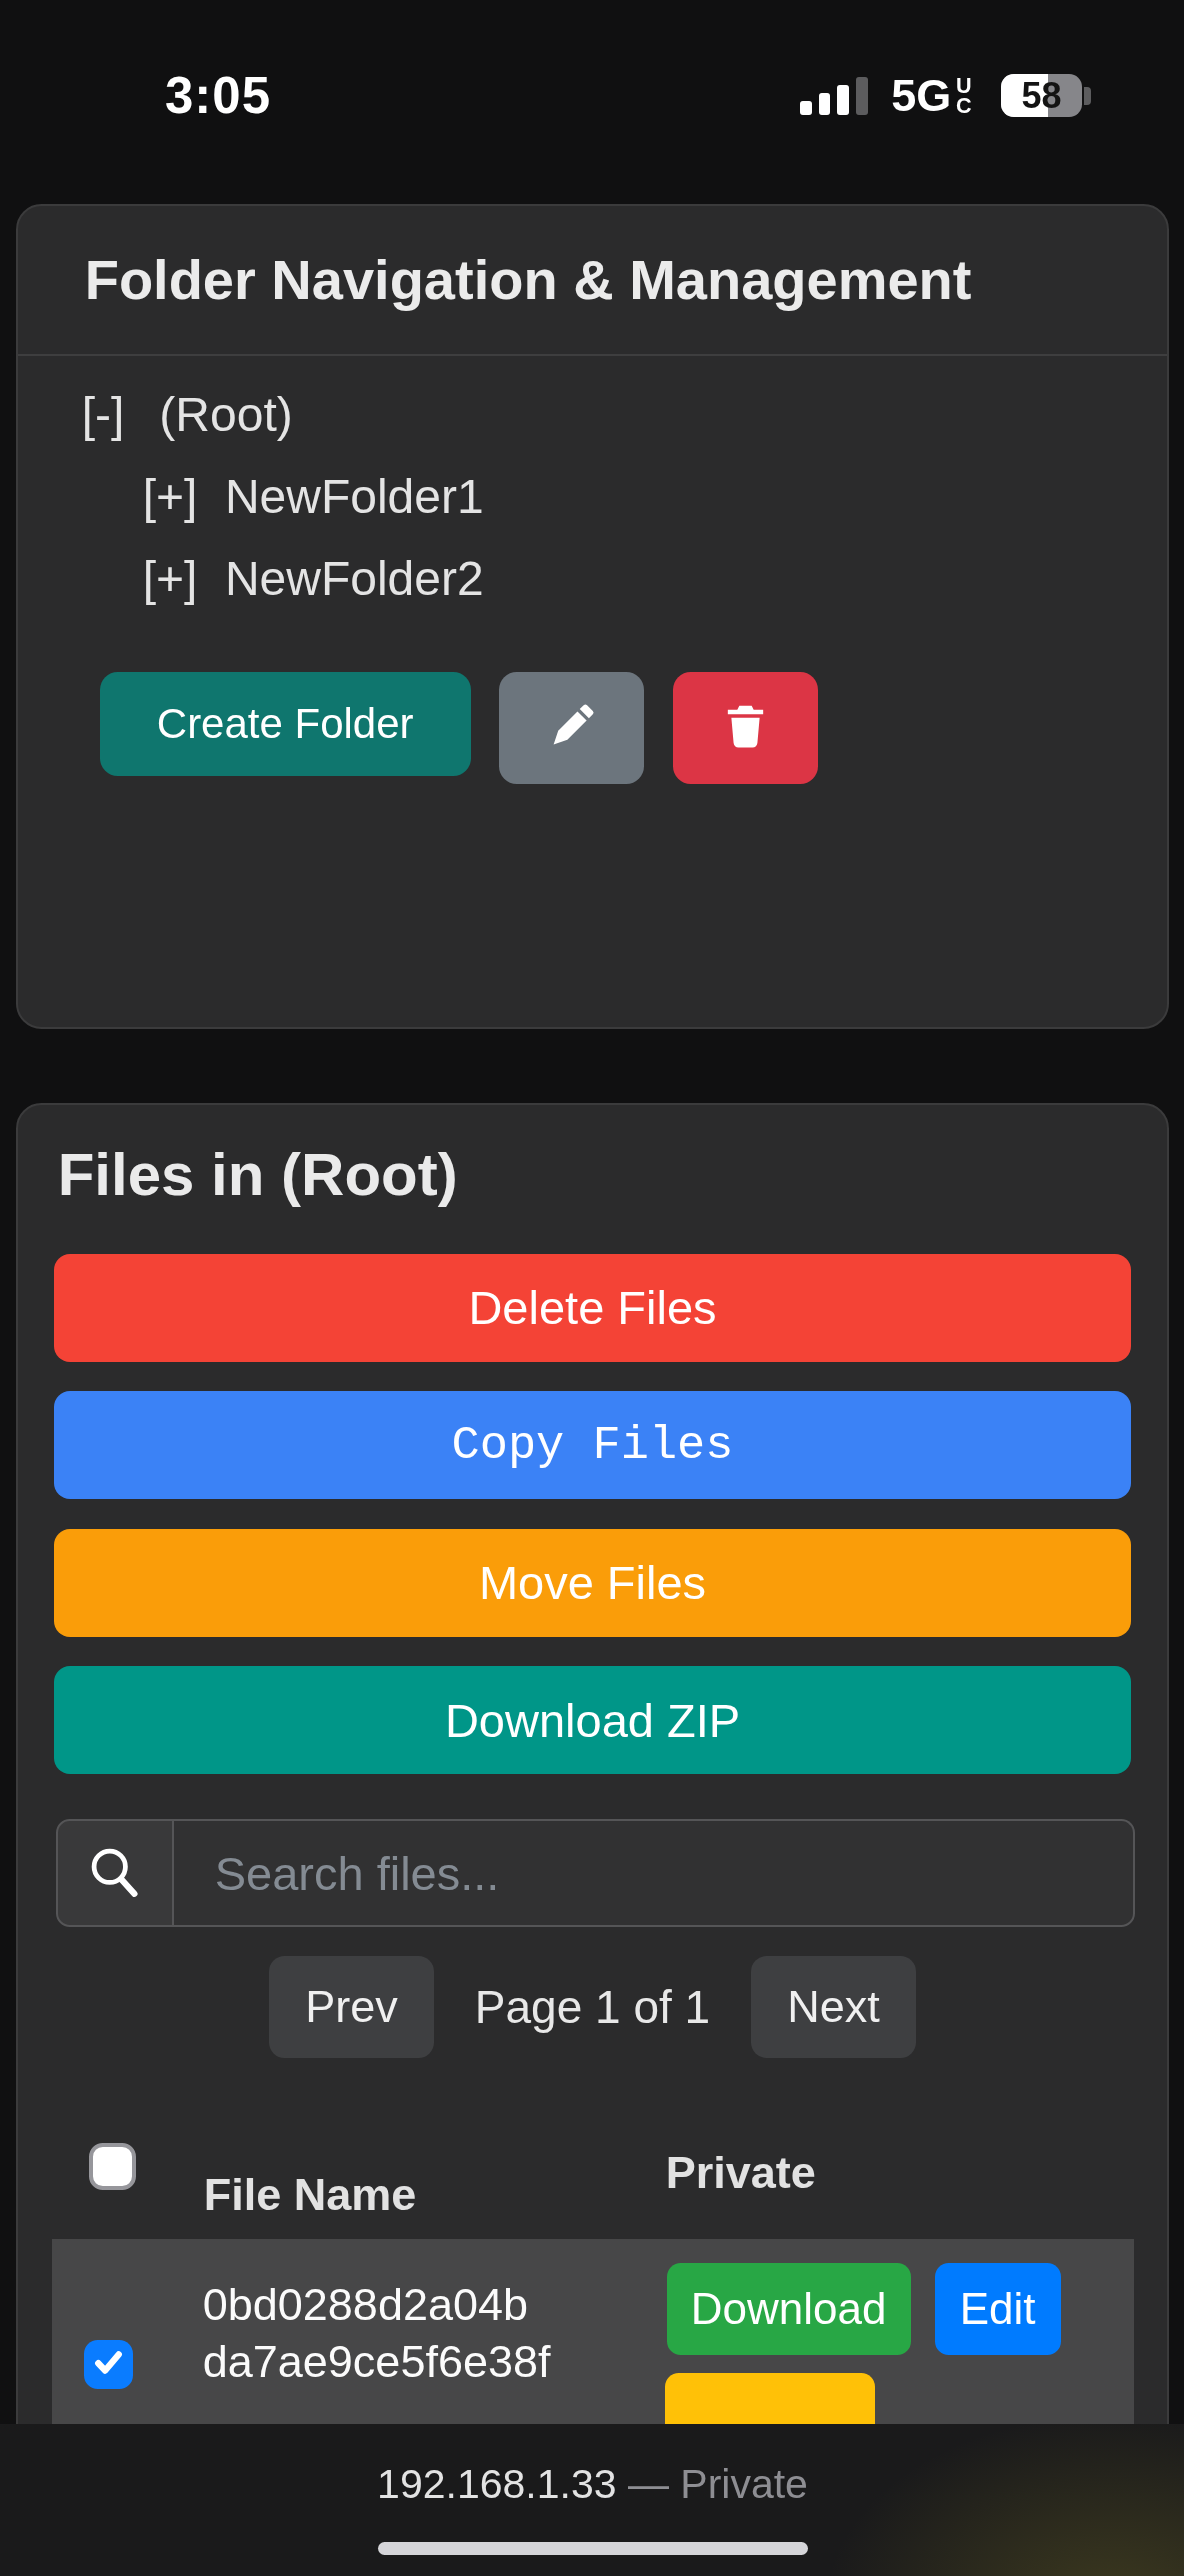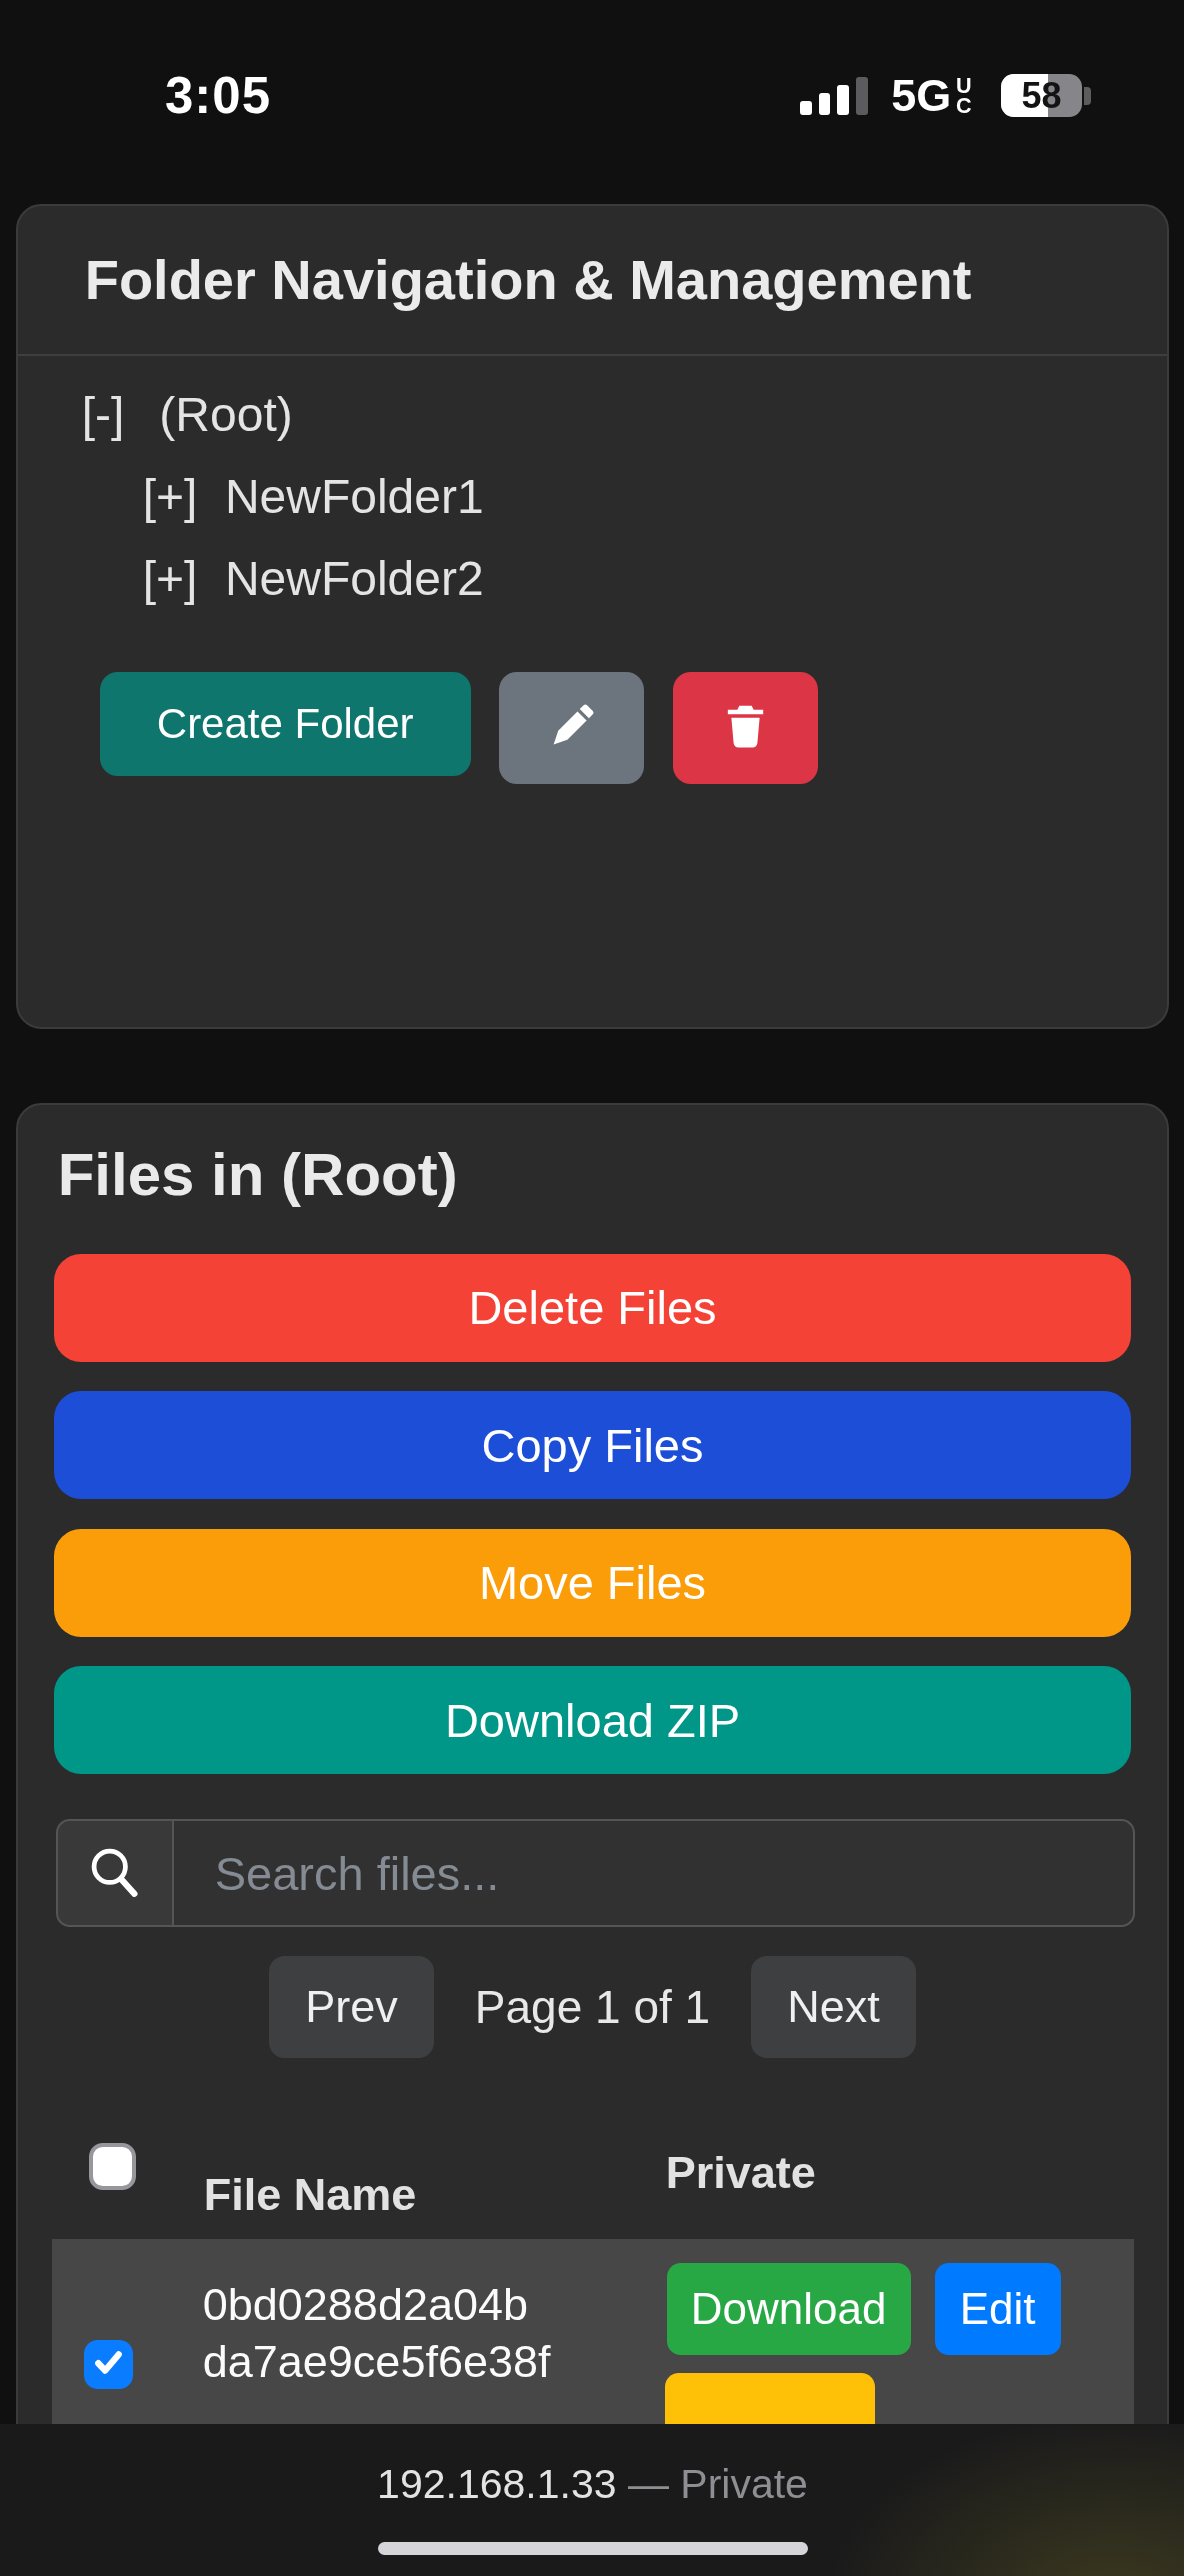--- a/index.html
+++ b/index.html
@@ -48,24 +48,24 @@
   .help-box{margin:50px 0 0 81px;width:995px;height:117px;border:2px solid #4c4c4d;border-radius:13.8px;
     display:flex;align-items:center;padding-left:43px;gap:27.5px;cursor:pointer;}
   .disclosure-tri{width:0;height:0;border-top:15.7px solid transparent;border-bottom:15.7px solid transparent;
     border-left:24.6px solid #e8e8e8;}
   .help-text{font-size:41px;color:#d8d8d8;letter-spacing:-0.5px;}
 
   
   .card2{margin-top:74px;height:1518px;position:relative;}
   .card2-title{margin:0;padding:35px 12px 0 40px;font-size:60px;font-weight:700;color:#eaeaea;}
   .bulk-stack{margin:45px 36px 0;}
-  .bulk-btn{width:100%;height:108px;border:none;border-radius:27px;margin-bottom:29.5px;
+  .bulk-btn{width:100%;height:108px;border:none;border-radius:16px;margin-bottom:29.5px;
     font-size:47px;color:#fff;cursor:pointer;display:block;}
   .bulk-delete{background:#f44336;}
-  .bulk-copy{background:#1d4ed8;}
+  .bulk-copy{background:#3b82f6;font-family:Liberation Mono, monospace;}
   .bulk-move{background:#fa9d09;}
   .bulk-zip{background:#009688;}
 
   .search-row{margin:45px 32px 0 38px;height:108px;display:flex;}
   .search-addon{width:118px;background:#39393a;border:2px solid #555557;border-radius:13.8px 0 0 13.8px;
     display:flex;align-items:center;justify-content:center;cursor:pointer;}
   .search-input{flex:1;background:#313132;border:2px solid #555557;border-left:none;
     border-radius:0 13.8px 13.8px 0;font-size:47px;color:#e8e8e8;padding:0 0 0 41px;outline:none;}
   .search-input::placeholder{color:#848b93;}
 

